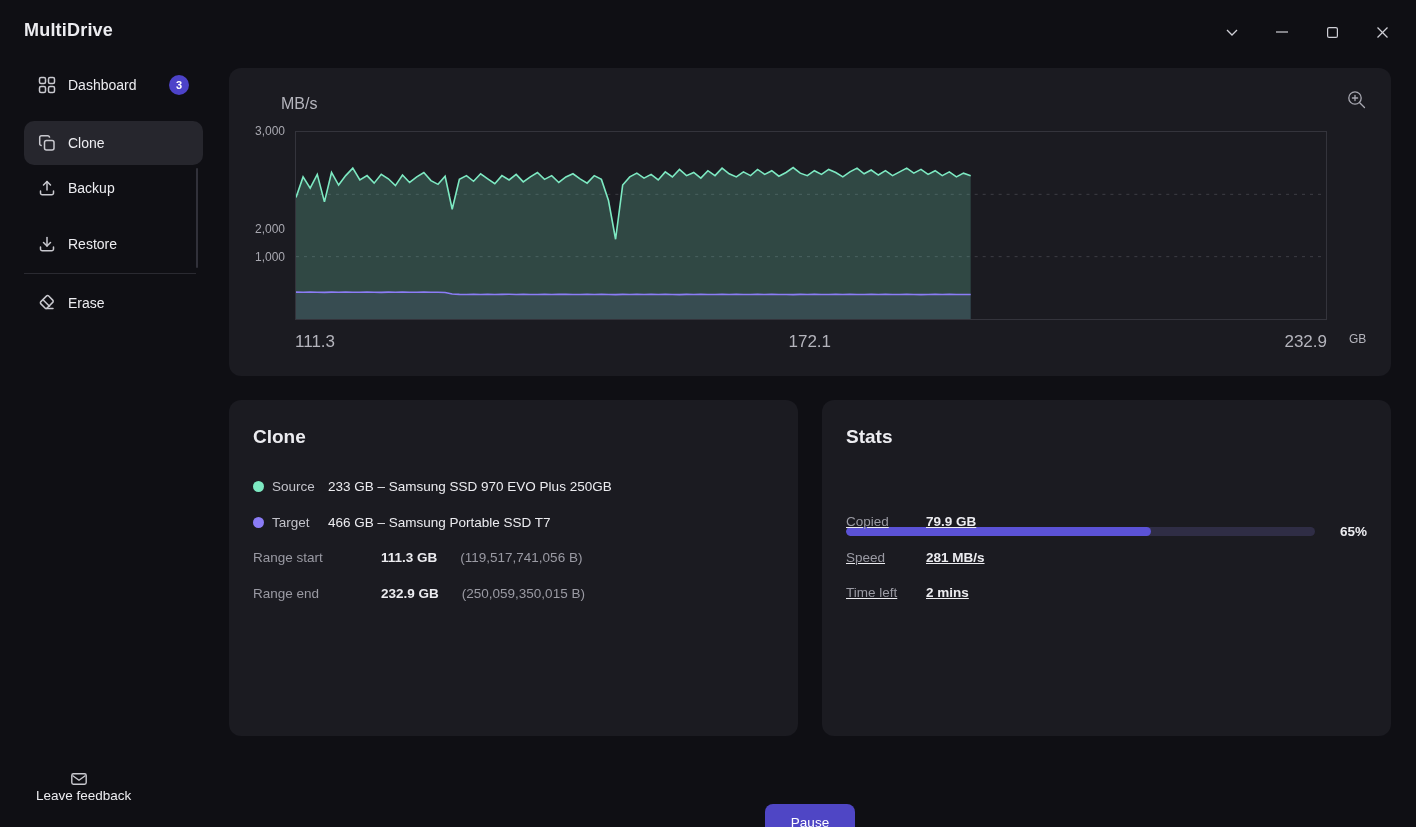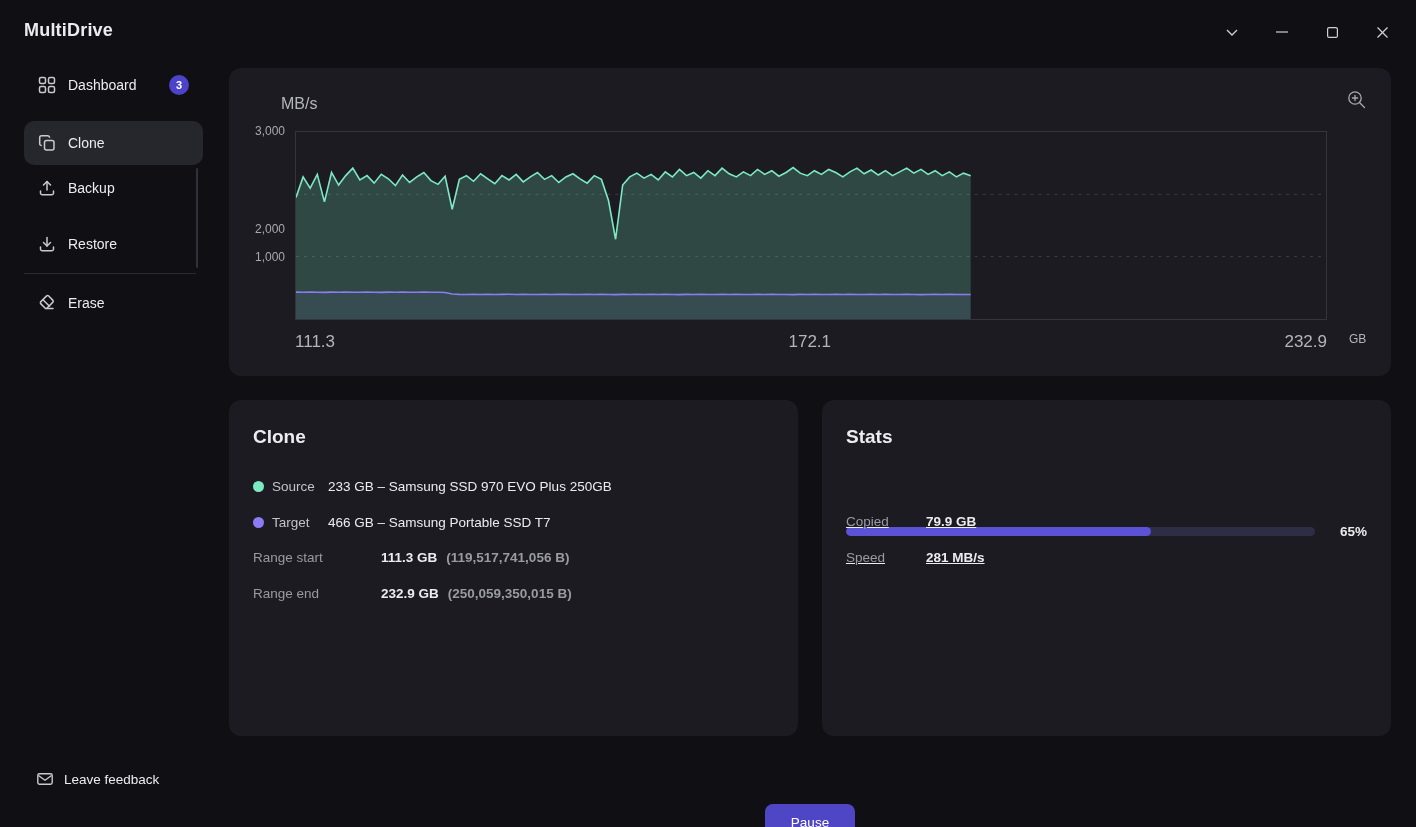--- a/index.html
+++ b/index.html
@@ -21,21 +21,21 @@
   .win-btn svg{display:block;}
 
   
   .sidebar{position:absolute;left:0;top:60px;width:210px;}
   .nav-item{position:absolute;left:24px;width:179px;height:44px;display:flex;align-items:center;padding:0 14px;border-radius:10px;color:var(--text-primary);font-size:14px;cursor:default;}
   .nav-item .nicon{width:18px;height:18px;margin-right:12px;color:#c9c9cf;flex:0 0 auto;}
   .nav-item.active{background:var(--sidebar-active-bg);}
   .nav-badge{margin-left:auto;width:20px;height:20px;border-radius:50%;background:var(--accent);color:#fff;font-size:11px;font-weight:600;display:flex;align-items:center;justify-content:center;}
   .nav-divider{position:absolute;left:24px;top:213px;width:172px;height:1px;background:#2a2a31;}
   .nav-scrollbar{position:absolute;left:196px;top:108px;width:2px;height:100px;border-radius:2px;background:#3a3a43;opacity:.8;}
-  .feedback{position:absolute;left:36px;top:770px;display:flex;align-items:center;font-size:13.5px;color:var(--text-primary);cursor:default;}
+  .feedback{position:absolute;left:36px;top:770px;display:flex;align-items:center;font-size:13.5px;color:var(--text-primary);cursor:default;flex-direction:column;}
   .feedback .nicon{width:18px;height:18px;margin-right:10px;color:#c9c9cf;}
 
   
   .card{position:absolute;background:var(--card-bg);border-radius:12px;}
   .card h2{font-size:19px;font-weight:700;position:absolute;left:24px;top:26px;}
 
   
   .chart-card{left:229px;top:68px;width:1162px;height:308px;}
   .ylabel{position:absolute;left:24px;top:27px;font-size:16px;color:#b4b4bc;margin-left:28px;}
   .zoom-btn{position:absolute;right:22px;top:21px;background:transparent;border:0;color:#a9a9b2;width:24px;height:24px;padding:0;}
@@ -50,21 +50,21 @@
   
   .clone-card{left:229px;top:400px;width:569px;height:336px;}
   .rows{position:absolute;left:24px;right:24px;top:69px;}
   .row{height:35.5px;display:flex;align-items:center;font-size:13.5px;}
   .dot{width:11px;height:11px;border-radius:50%;margin-right:8px;flex:0 0 auto;}
   .dot-source{background:var(--source-series);}
   .dot-target{background:var(--target-series);}
   .row .dlbl{width:56px;color:#c2c2c9;}
   .row .rlbl{width:128px;color:var(--text-secondary);}
   .row .val{font-weight:700;color:var(--text-primary);}
-  .row .sec{color:var(--text-secondary);margin-left:9px;font-weight:700;}
+  .row .sec{color:var(--text-secondary);margin-left:23px;font-weight:400;}
   .row .plain{font-weight:400;color:var(--text-primary);text-align:center;}
 
   
   .stats-card{left:822px;top:400px;width:569px;height:336px;}
   .progress-row{position:absolute;left:24px;right:24px;top:76px;display:flex;align-items:center;margin-top:48px;}
   .progress-track{flex:1;height:9px;border-radius:5px;background:var(--progress-track);overflow:hidden;}
   .progress-fill{height:100%;border-radius:5px;background:var(--progress-fill);width:0;}
   .progress-label{width:44px;text-align:right;font-size:13.5px;font-weight:700;margin-left:8px;}
   .stats-rows{position:absolute;left:24px;right:24px;top:104px;text-decoration:underline;}
   .stats-rows .row .slbl{width:80px;color:var(--text-secondary);}
@@ -235,18 +235,22 @@
     </div>
     <div class="stats-rows">
       <div class="row">
         <span class="slbl">Copied</span>
         <span class="val">79.9 GB</span>
       </div>
       <div class="row">
         <span class="slbl">Speed</span>
         <span class="val">281 MB/s</span>
       </div>
+      <div class="row">
+        <span class="slbl">Time left</span>
+        <span class="val">2 mins</span>
+      </div>
     </div>
   </section>
 
   <button class="pause-btn">Pause</button>
 
 </div>
 
 </body></html>

